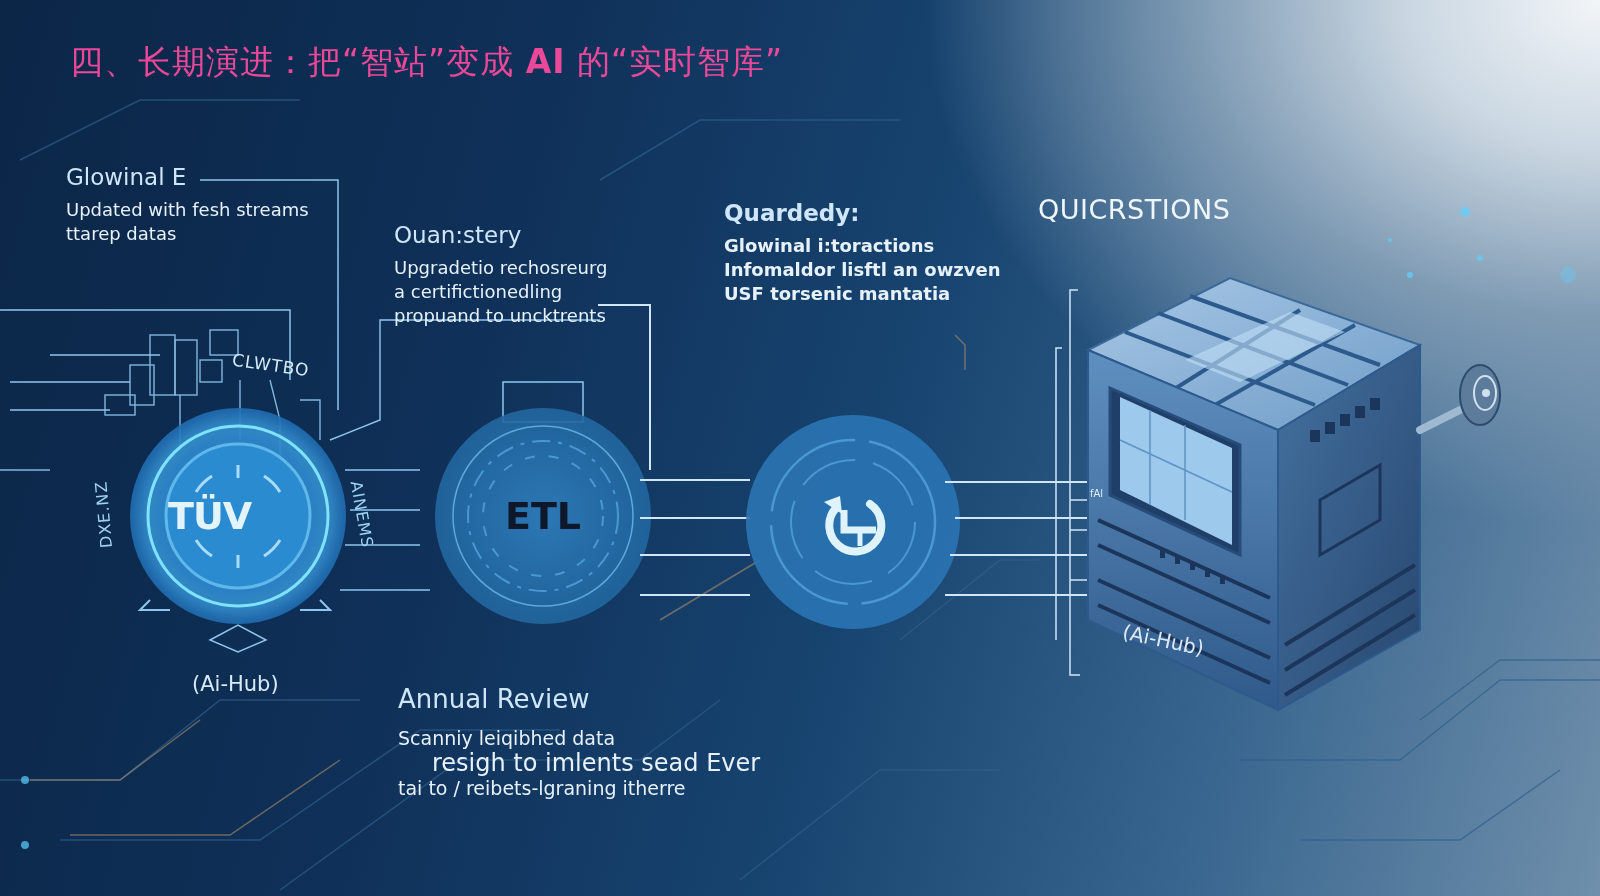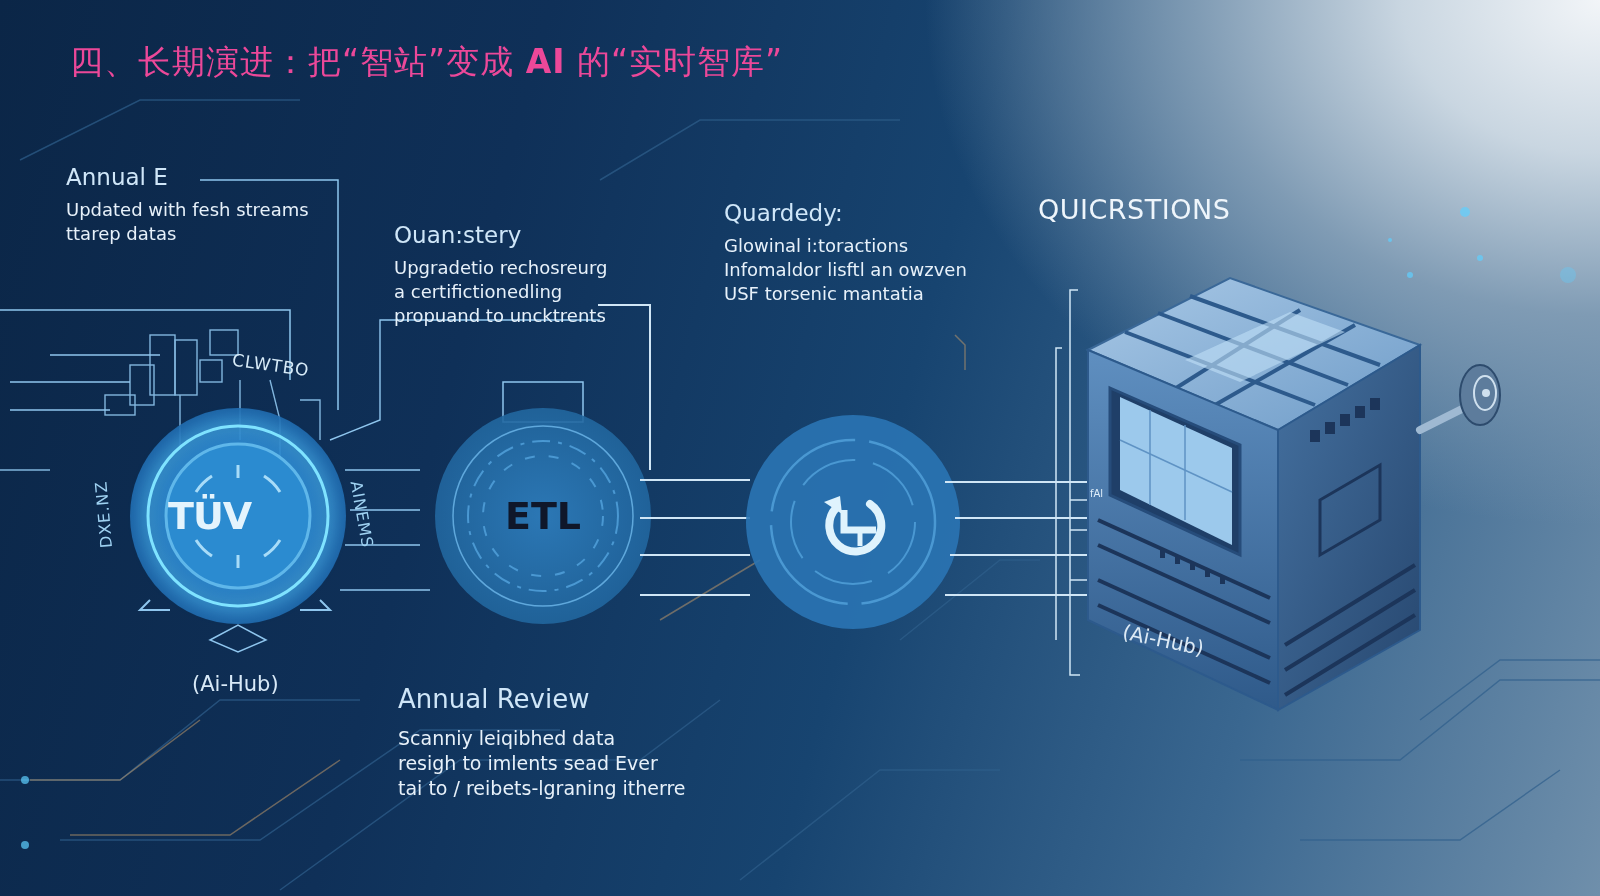--- a/index.html
+++ b/index.html
@@ -237,43 +237,43 @@
       <ellipse cx="1485" cy="393" rx="11" ry="17" fill="none" stroke="#cfe0ee" stroke-width="2"></ellipse>
       <circle cx="1486" cy="393" r="4" fill="#cfe0ee"></circle>
     </g>
   </svg>
 
   <h1 class="title">
     <span>四、长期演进：把“智站”变成 </span><b>AI</b><span> 的“实时智库”</span>
   </h1>
 
   <div class="block" style="left:66px; top:164px;">
-    <div class="heading">Annual E</div>
+    <div class="heading">Glowinal E</div>
     <div class="line">Updated with fesh streams</div>
     <div class="line">ttarep datas</div>
   </div>
 
   <div class="block" style="left:394px; top:222px;">
     <div class="heading">Ouan:stery</div>
     <div class="line">Upgradetio rechosreurg</div>
     <div class="line">a certifictionedling</div>
     <div class="line">propuand to uncktrents</div>
   </div>
 
-  <div class="block" style="left:724px; top:200px;">
+  <div class="block" style="left:724px; top:200px;font-weight:bold;">
     <div class="heading">Quardedy:</div>
     <div class="line">Glowinal i:toractions</div>
     <div class="line">Infomaldor lisftl an owzven</div>
     <div class="line">USF torsenic mantatia</div>
   </div>
 
   <div class="block" style="left:398px; top:684px;">
     <div class="heading" style="font-size:26px; margin-bottom:12px;">Annual Review</div>
     <div class="line" style="font-size:19px; line-height:25px;">Scanniy leiqibhed data</div>
-    <div class="line" style="font-size:19px; line-height:25px;">resigh to imlents sead Ever</div>
+    <div class="line" style="font-size:24px; line-height:25px;margin-left:34px;">resigh to imlents sead Ever</div>
     <div class="line" style="font-size:19px; line-height:25px;">tai to / reibets-lgraning itherre</div>
   </div>
 
   <div class="qlabel">QUICRSTIONS</div>
 
   <div style="position:absolute; left:168px; top:494px; width:136px; text-align:left; font-size:38px; font-weight:bold; color:#e4f4fd; letter-spacing:-1px;">TÜV</div>
   <div class="vtext" style="left:232px; top:355px; transform:rotate(8deg); font-size:17px; color:#d7ebf8;">CLWTBO</div>
   <div class="vtext" style="left:70px; top:505px; transform:rotate(-95deg);">DXE.NZ</div>
   <div class="vtext" style="left:328px; top:505px; transform:rotate(80deg);">AINEMS</div>
   <div class="caption" style="left:192px; top:672px;">(Ai-Hub)</div>

